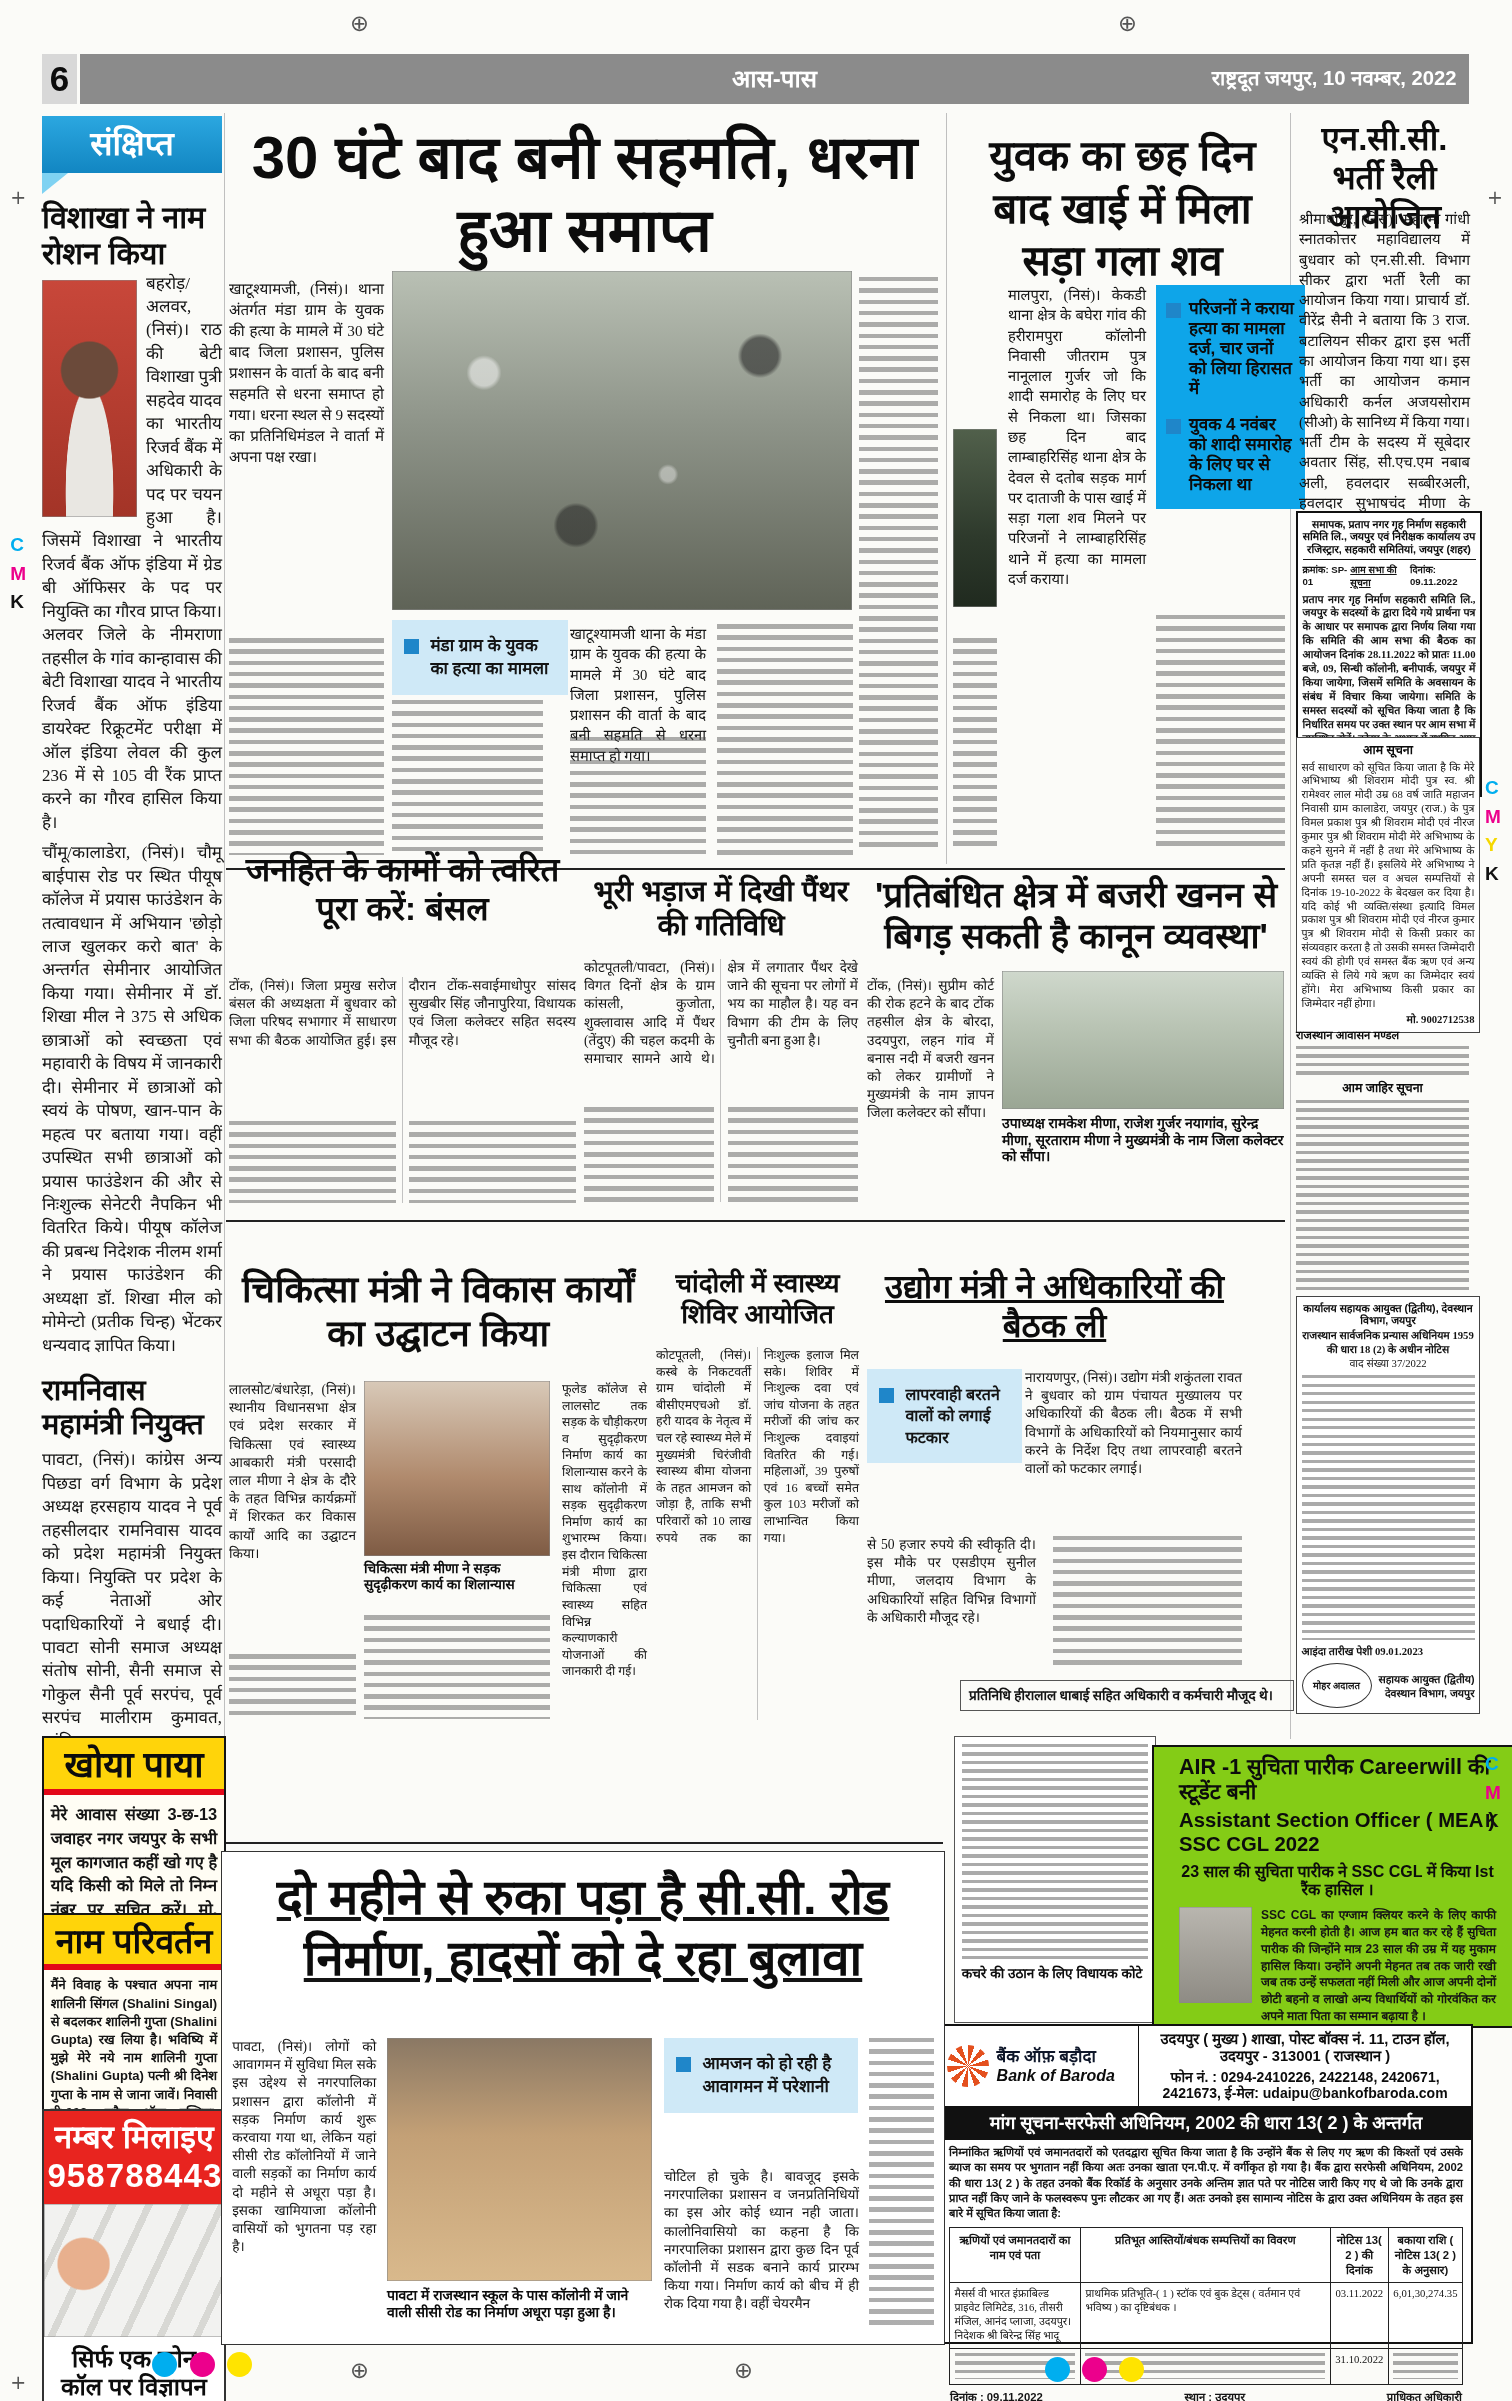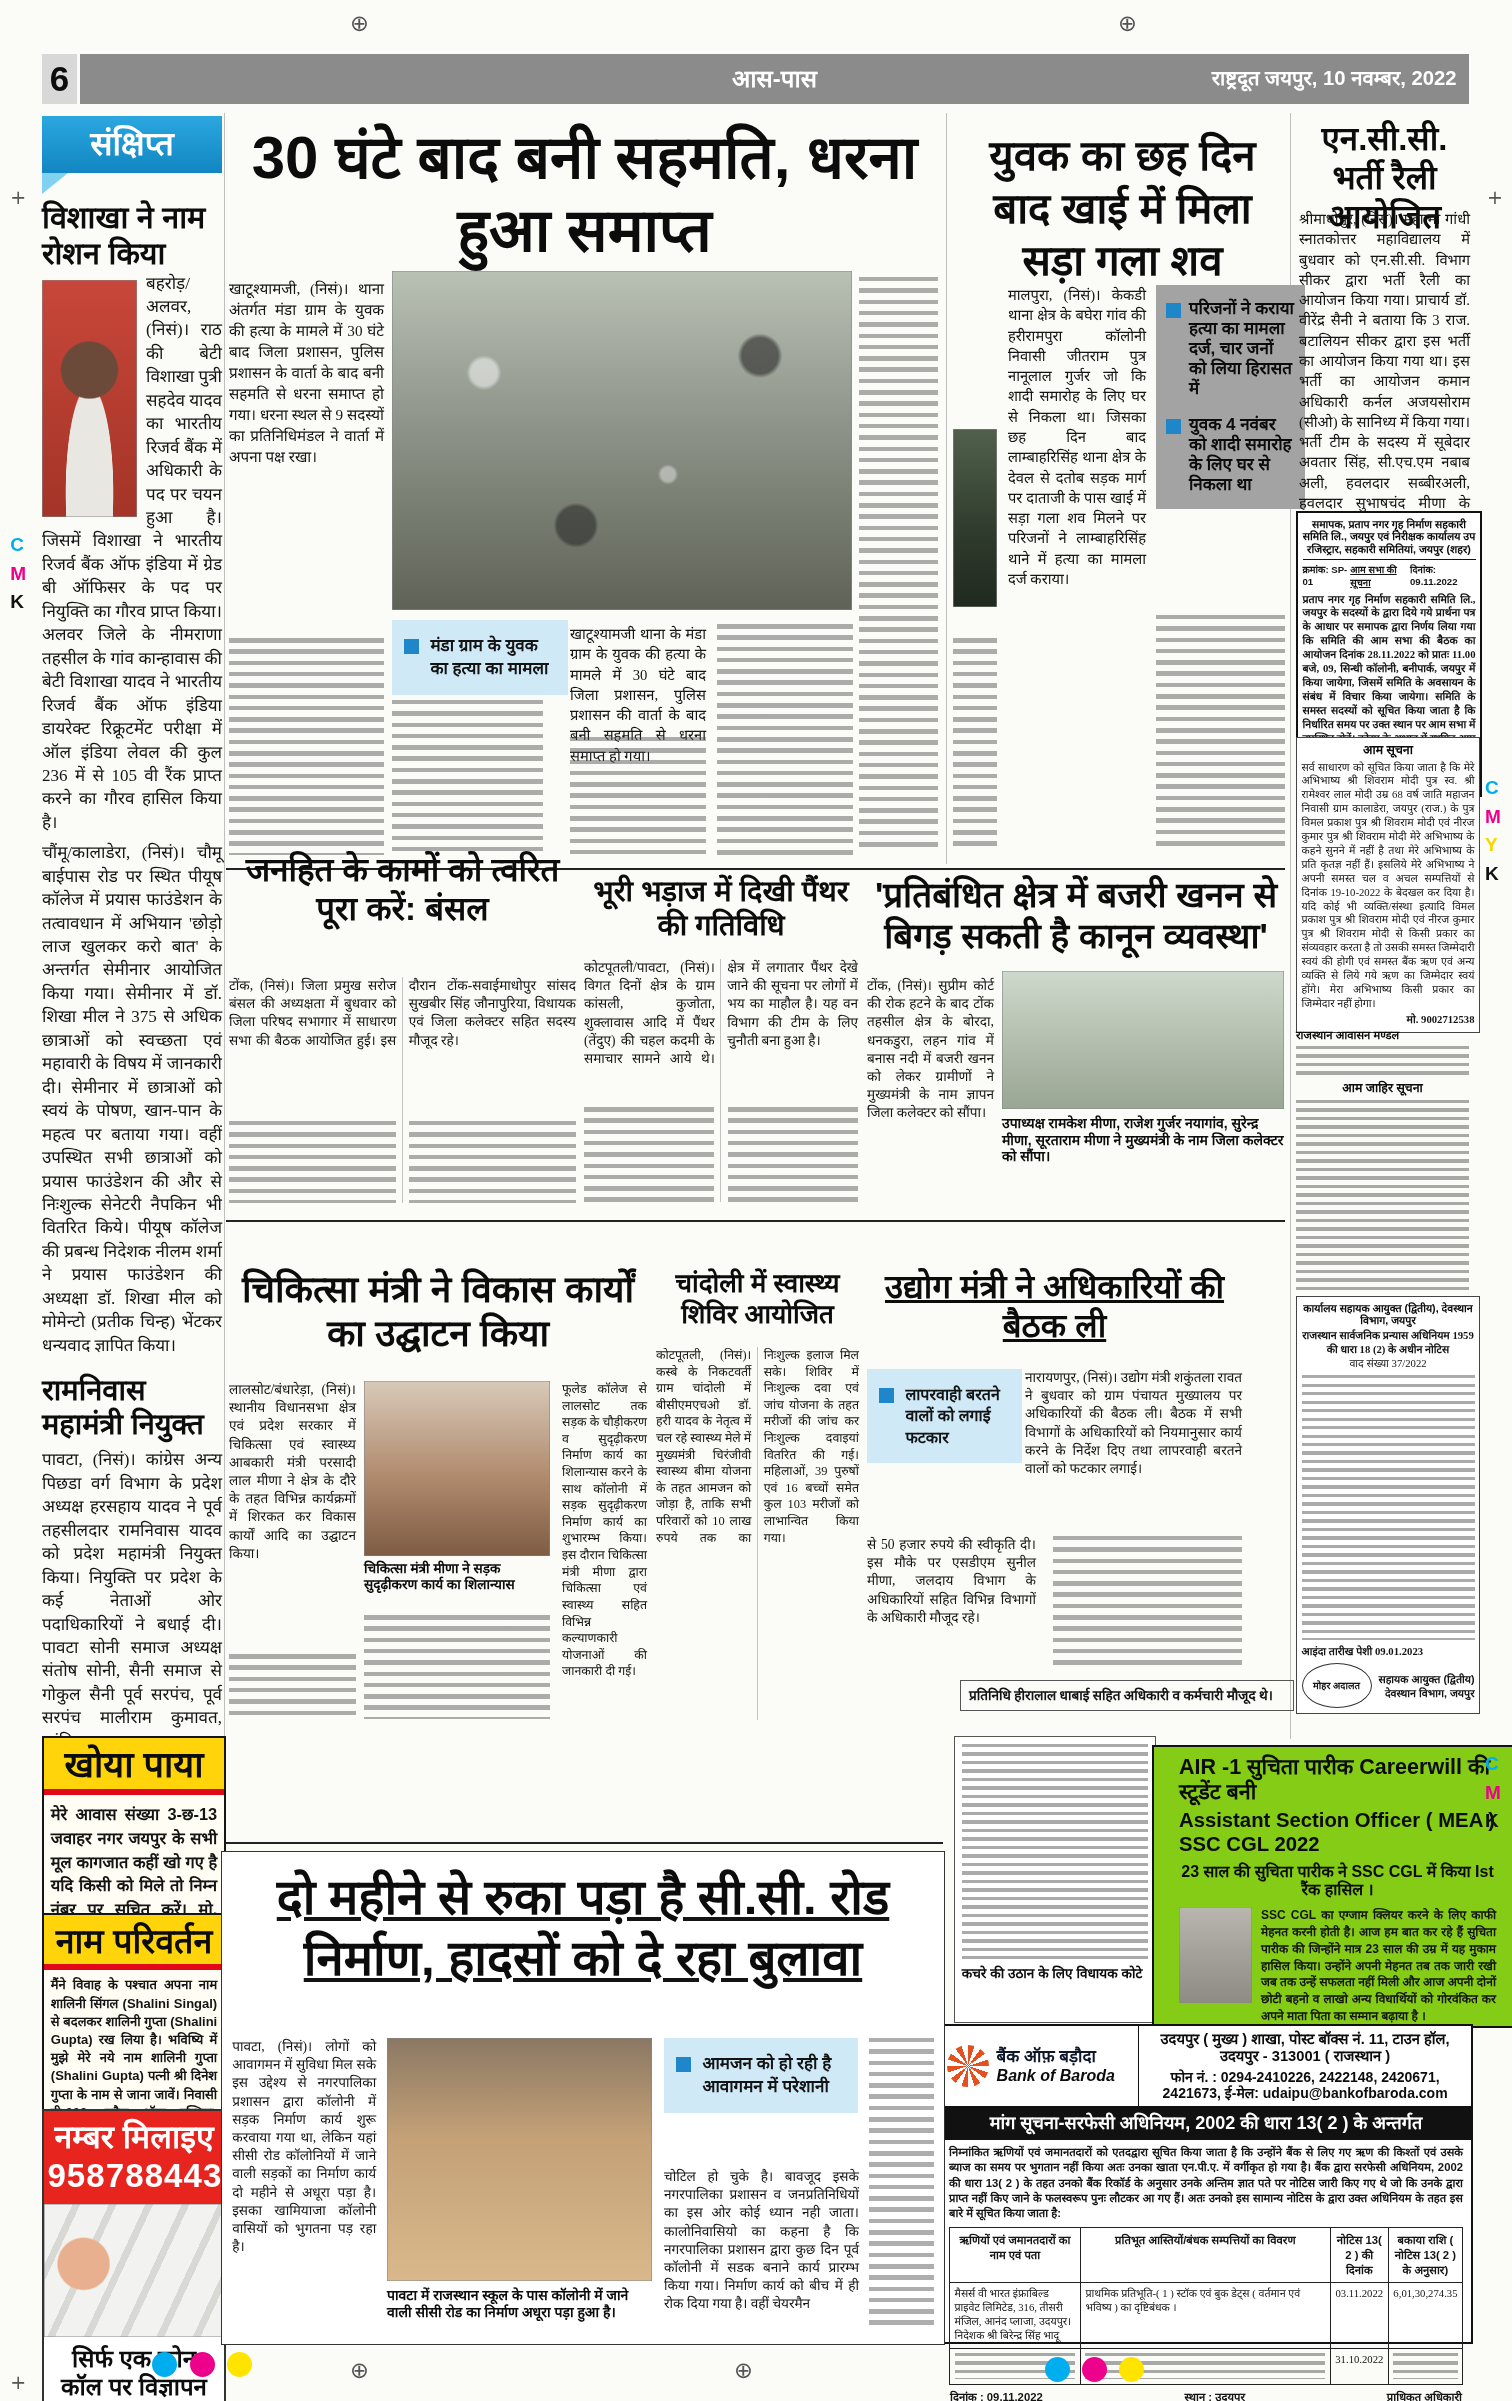--- a/index.html
+++ b/index.html
@@ -126,21 +126,21 @@
     <span>मंडा ग्राम के युवक का हत्या का मामला</span>
   </div>
   <div class="abs body-t just" style="left:570px;top:624px;width:136px;font-size:14.7px;">खाटूश्यामजी थाना के मंडा ग्राम के युवक की हत्या के मामले में 30 घंटे बाद जिला प्रशासन, पुलिस प्रशासन की वार्ता के बाद बनी सहमति से धरना समाप्त हो गया।</div>
   <div class="abs ph" style="left:717px;top:624px;width:136px;height:232px;"></div>
   <div class="abs ph" style="left:392px;top:700px;width:151px;height:155px;"></div>
   <div class="abs ph" style="left:570px;top:737px;width:136px;height:119px;"></div>
 
   <div class="abs hd ctr" style="left:960px;top:130px;width:325px;font-size:42px;line-height:1.25;">युवक का छह दिन बाद खाई में मिला सड़ा गला शव</div>
   <div class="abs slimphoto photo" style="left:953px;top:429px;width:44px;height:178px;"></div>
   <div class="abs body-t just" style="left:1008px;top:285px;width:138px;height:565px;font-size:14.7px;">मालपुरा, (निसं)। केकडी थाना क्षेत्र के बघेरा गांव की हरीरामपुरा कॉलोनी निवासी जीतराम पुत्र नानूलाल गुर्जर जो कि शादी समारोह के लिए घर से निकला था। जिसका छह दिन बाद लाम्बाहरिसिंह थाना क्षेत्र के देवल से दतोब सड़क मार्ग पर दाताजी के पास खाई में सड़ा गला शव मिलने पर परिजनों ने लाम्बाहरिसिंह थाने में हत्या का मामला दर्ज कराया।</div>
-  <div class="abs" style="left:1156px;top:285px;width:129px;background:#a3a3a3;padding:13.6px 10.2px;">
+  <div class="abs" style="left:1156px;top:285px;width:129px;background:#0ea5e9;padding:13.6px 10.2px;">
     <div style="display:flex;gap:8px;">
       <span class="bullet-sq"></span>
       <span class="hd" style="font-size:17px;">परिजनों ने कराया हत्या का मामला दर्ज, चार जनों को लिया हिरासत में</span>
     </div>
     <div style="display:flex;gap:8px;margin-top:16px;">
       <span class="bullet-sq"></span>
       <span class="hd" style="font-size:17px;">युवक 4 नवंबर को शादी समारोह के लिए घर से निकला था</span>
     </div>
   </div>
   <div class="abs ph" style="left:1156px;top:615px;width:129px;height:237px;"></div>
@@ -195,21 +195,21 @@
   <div class="abs body-s just cols2" style="left:229px;top:977px;width:347px;height:226px;">टोंक, (निसं)। जिला प्रमुख सरोज बंसल की अध्यक्षता में बुधवार को जिला परिषद सभागार में साधारण सभा की बैठक आयोजित हुई। इस दौरान टोंक-सवाईमाधोपुर सांसद सुखबीर सिंह जौनापुरिया, विधायक एवं जिला कलेक्टर सहित सदस्य मौजूद रहे।</div>
   <div class="abs ph" style="left:229px;top:1121px;width:167px;height:82px;"></div>
   <div class="abs ph" style="left:409px;top:1121px;width:167px;height:82px;"></div>
 
   <div class="abs hd ctr" style="left:584px;top:874px;width:274px;font-size:29px;">भूरी भड़ाज में दिखी पैंथर की गतिविधि</div>
   <div class="abs body-s just cols2" style="left:584px;top:959px;width:274px;height:243px;">कोटपूतली/पावटा, (निसं)। विगत दिनों क्षेत्र के ग्राम कांसली, कुजोता, शुक्लावास आदि में पैंथर (तेंदुए) की चहल कदमी के समाचार सामने आये थे। क्षेत्र में लगातार पैंथर देखे जाने की सूचना पर लोगों में भय का माहौल है। यह वन विभाग की टीम के लिए चुनौती बना हुआ है।</div>
   <div class="abs ph" style="left:584px;top:1107px;width:130px;height:96px;"></div>
   <div class="abs ph" style="left:728px;top:1107px;width:130px;height:96px;"></div>
 
   <div class="abs hd ctr" style="left:867px;top:874px;width:418px;font-size:35px;">'प्रतिबंधित क्षेत्र में बजरी खनन से बिगड़ सकती है कानून व्यवस्था'</div>
-  <div class="abs body-s just" style="left:867px;top:977px;width:127px;height:226px;">टोंक, (निसं)। सुप्रीम कोर्ट की रोक हटने के बाद टोंक तहसील क्षेत्र के बोरदा, धनकडुरा, लहन गांव में बनास नदी में बजरी खनन को लेकर ग्रामीणों ने मुख्यमंत्री के नाम ज्ञापन जिला कलेक्टर को सौंपा।</div>
+  <div class="abs body-s just" style="left:867px;top:977px;width:127px;height:226px;">टोंक, (निसं)। सुप्रीम कोर्ट की रोक हटने के बाद टोंक तहसील क्षेत्र के बोरदा, उदयपुरा, लहन गांव में बनास नदी में बजरी खनन को लेकर ग्रामीणों ने मुख्यमंत्री के नाम ज्ञापन जिला कलेक्टर को सौंपा।</div>
   <div class="abs groupphoto photo" style="left:1002px;top:971px;width:282px;height:138px;"></div>
   <div class="abs hd" style="left:1002px;top:1115px;width:282px;font-size:14px;">उपाध्यक्ष रामकेश मीणा, राजेश गुर्जर नयागांव, सुरेन्द्र मीणा, सूरताराम मीणा ने मुख्यमंत्री के नाम जिला कलेक्टर को सौंपा।</div>
 
   <div class="abs body-s just" style="left:867px;top:1232px;width:0px;height:0px;overflow:hidden;"></div>
 
   <div class="abs hd ctr" style="left:229px;top:1268px;width:418px;font-size:37px;">चिकित्सा मंत्री ने विकास कार्यों का उद्घाटन किया</div>
   <div class="abs body-s just" style="left:229px;top:1381px;width:127px;height:339px;">लालसोट/बंधारेड़ा, (निसं)। स्थानीय विधानसभा क्षेत्र एवं प्रदेश सरकार में चिकित्सा एवं स्वास्थ्य आबकारी मंत्री परसादी लाल मीणा ने क्षेत्र के दौरे के तहत विभिन्न कार्यक्रमों में शिरकत कर विकास कार्यों आदि का उद्घाटन किया।</div>
   <div class="abs eventphoto photo" style="left:364px;top:1381px;width:186px;height:175px;"></div>
   <div class="abs hd" style="left:364px;top:1561px;width:186px;font-size:13.6px;">चिकित्सा मंत्री मीणा ने सड़क सुदृढ़ीकरण कार्य का शिलान्यास</div>
   <div class="abs body-s just" style="left:562px;top:1381px;width:85px;height:339px;font-size:12.4px;">फूलेड कॉलेज से लालसोट तक सड़क के चौड़ीकरण व सुदृढ़ीकरण निर्माण कार्य का शिलान्यास करने के साथ कॉलोनी में सड़क सुदृढ़ीकरण निर्माण कार्य का शुभारम्भ किया। इस दौरान चिकित्सा मंत्री मीणा द्वारा चिकित्सा एवं स्वास्थ्य सहित विभिन्न कल्याणकारी योजनाओं की जानकारी दी गई।</div>

